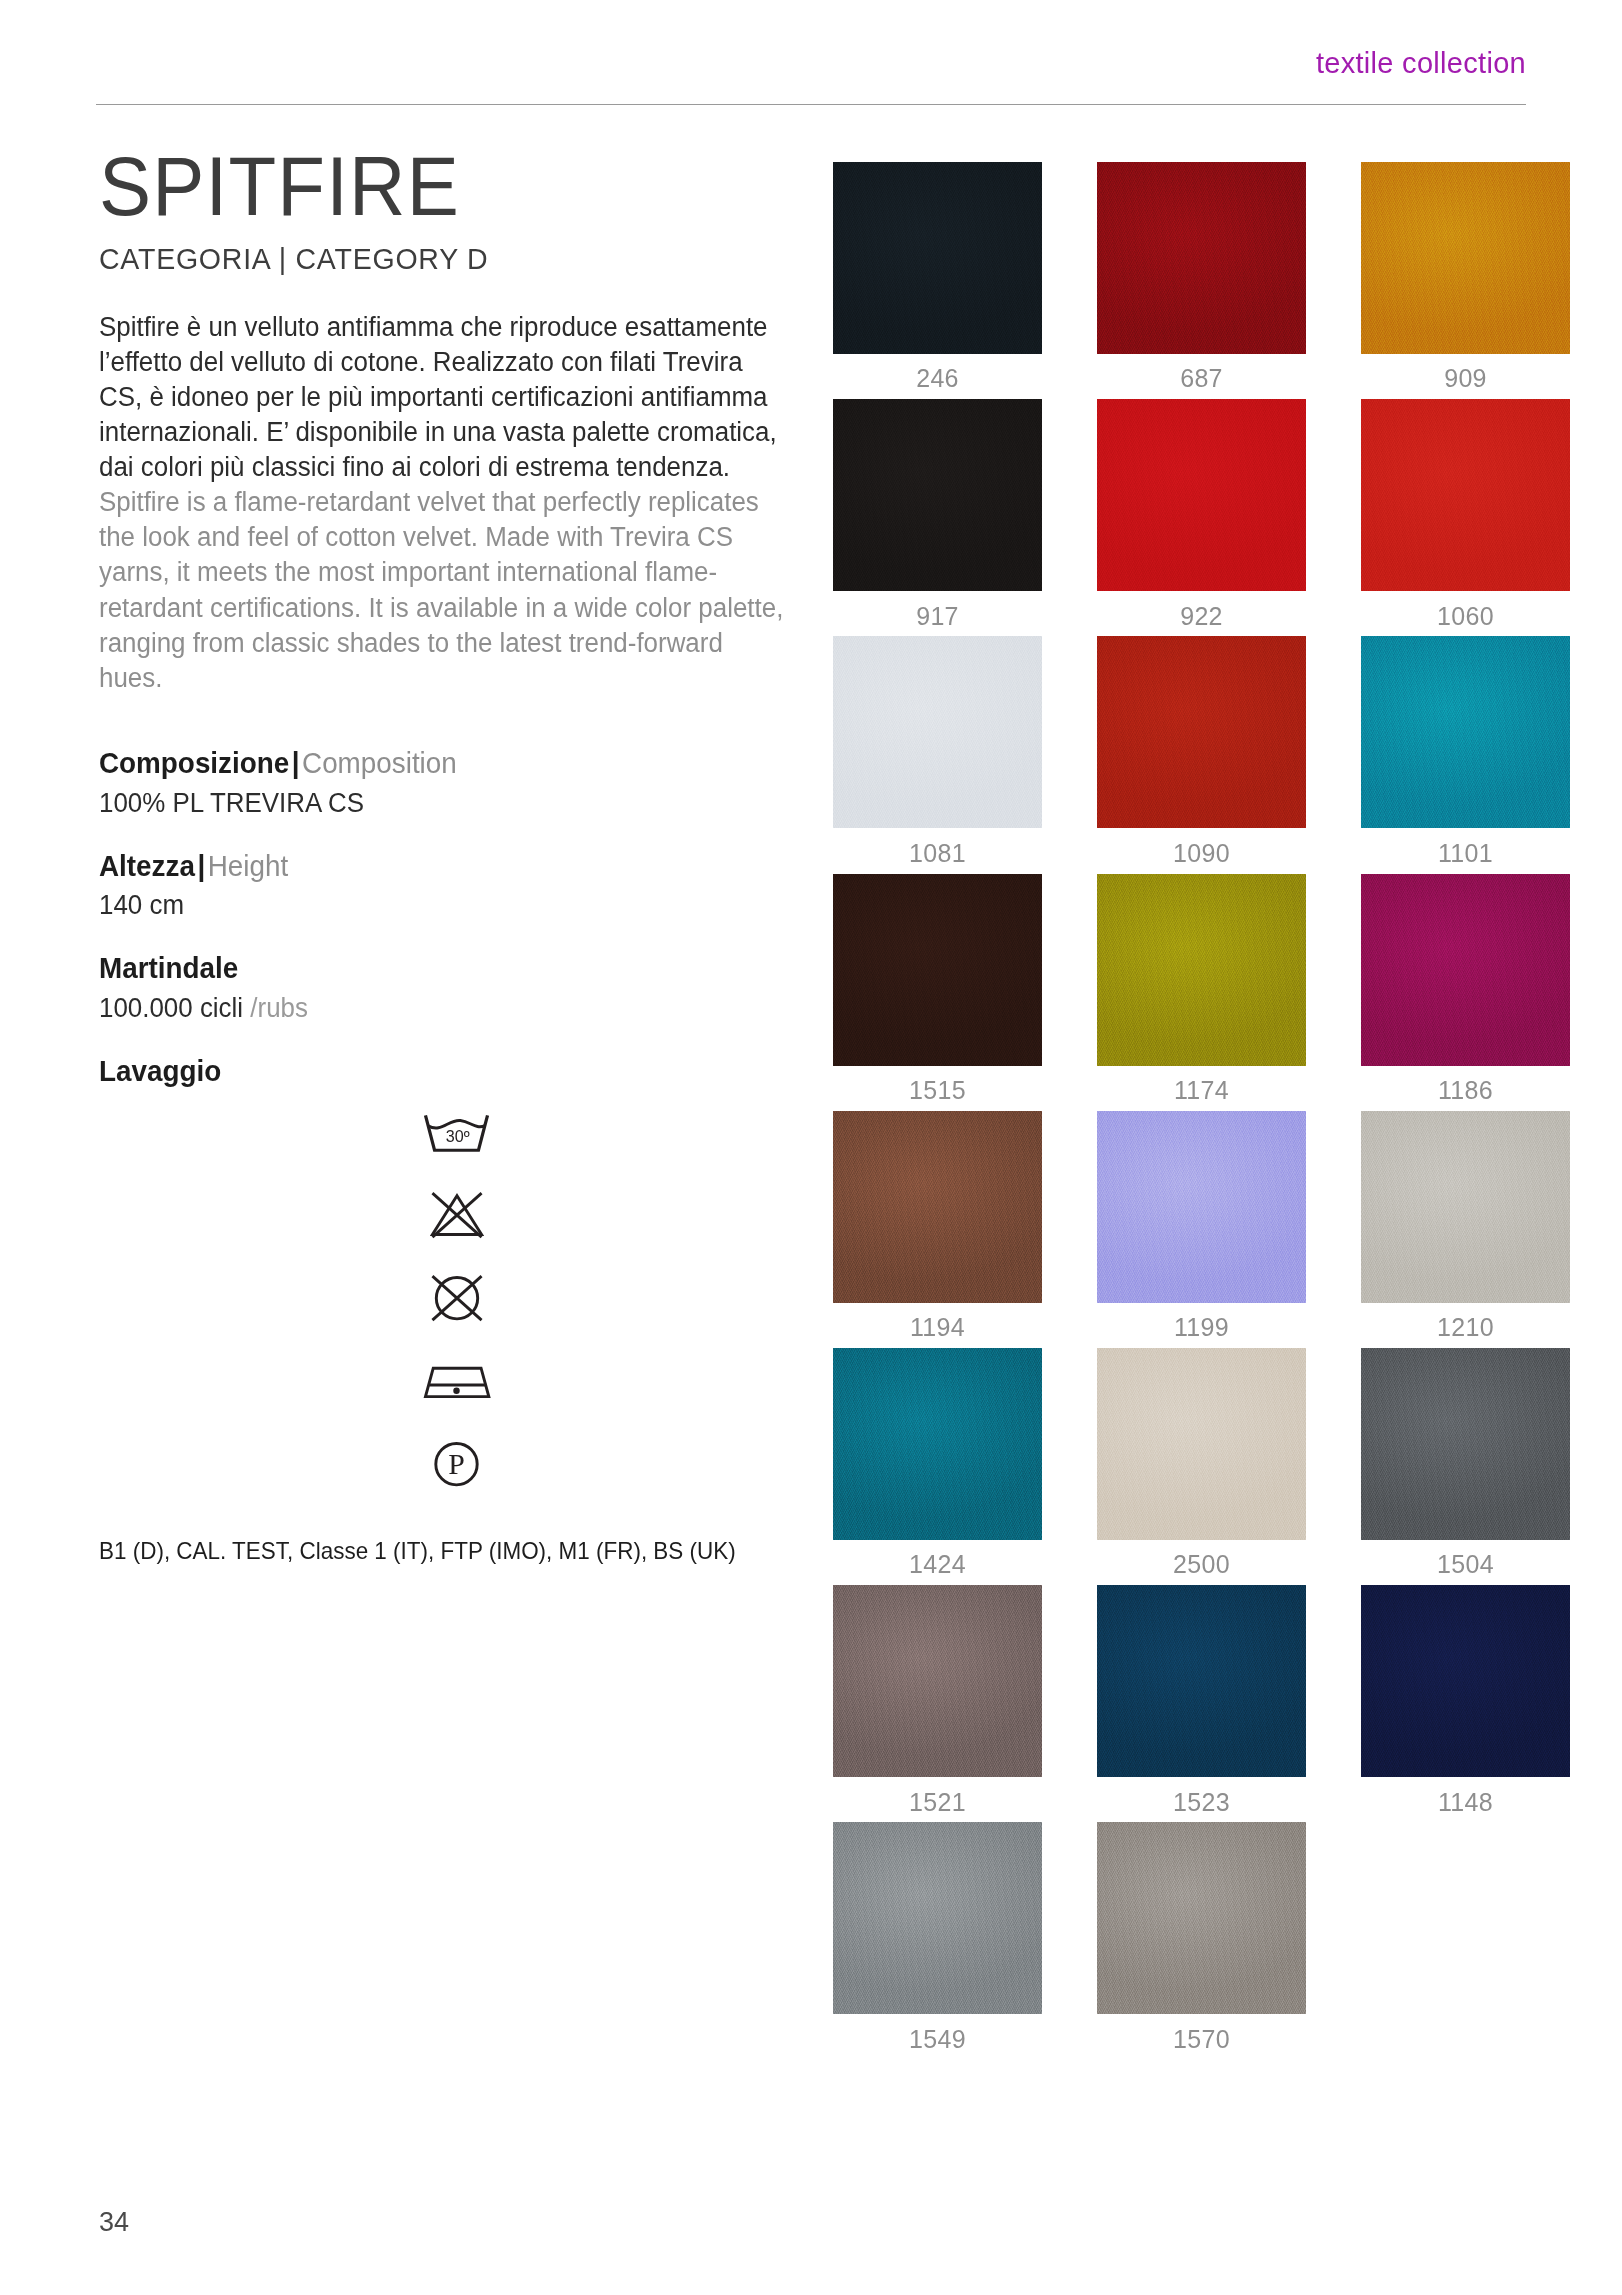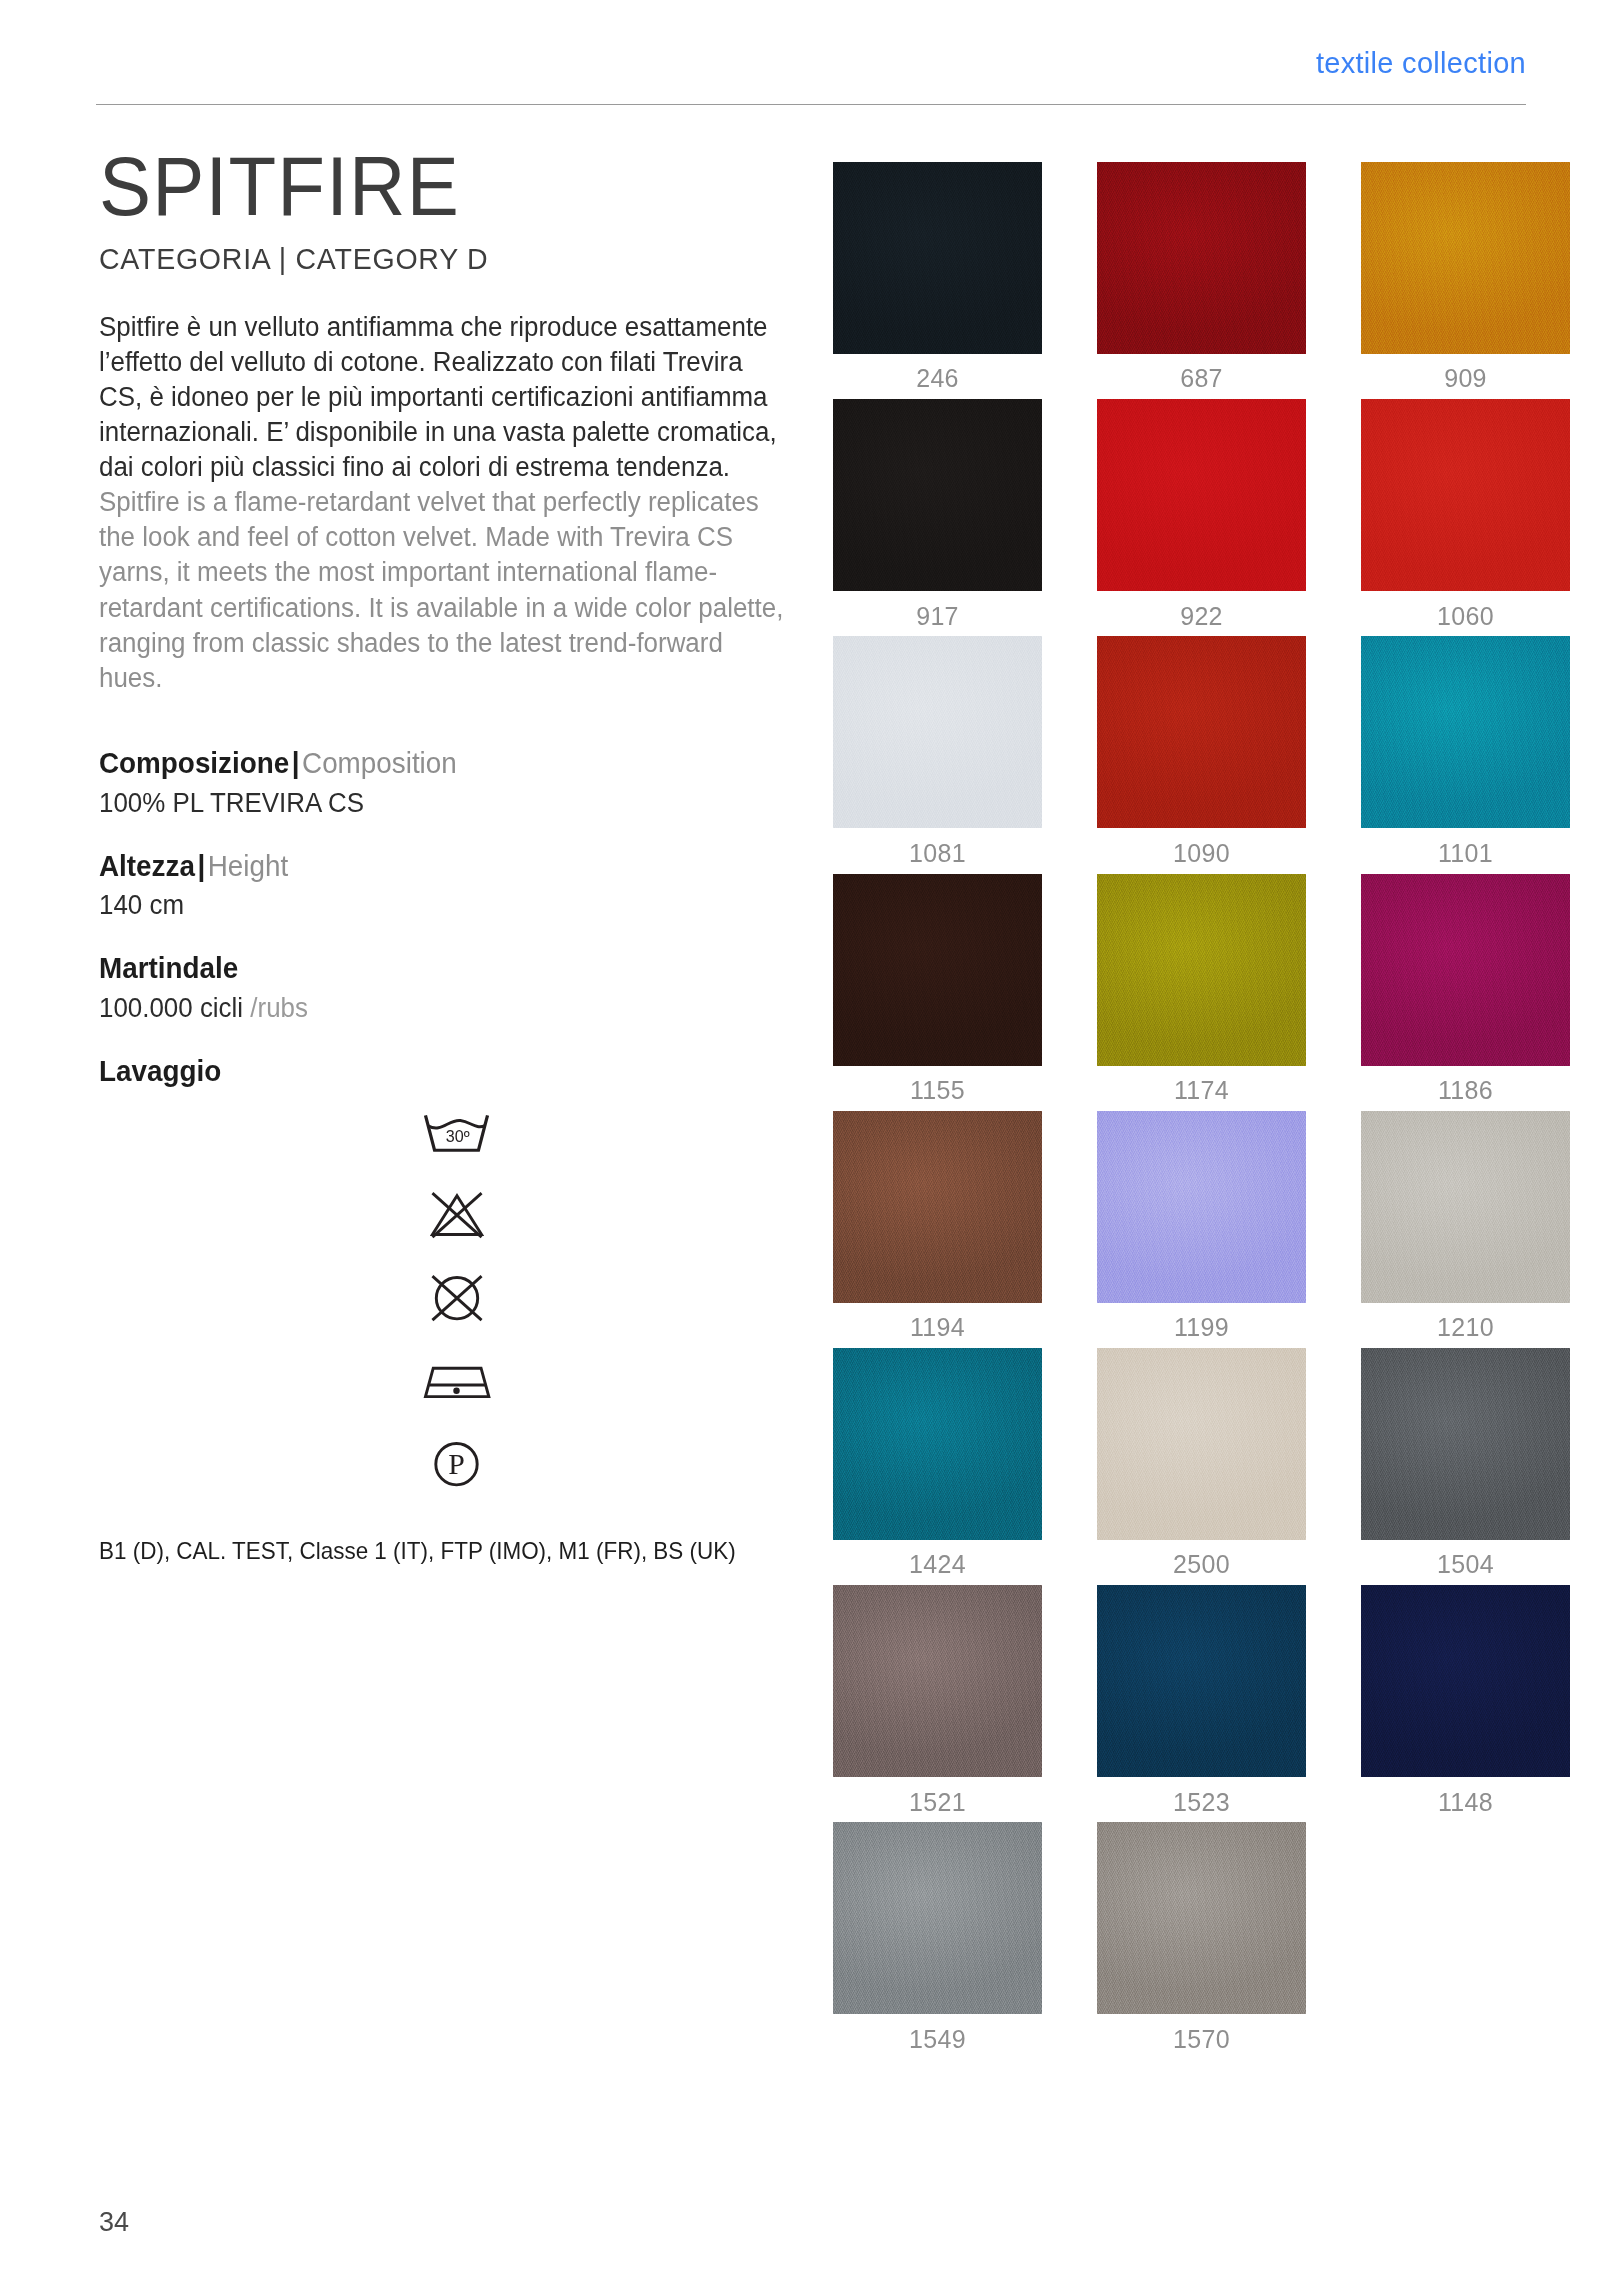--- a/index.html
+++ b/index.html
@@ -25,21 +25,21 @@
     height: 1.3px;
     background: #9a9a9a;
   }
   #header-label {
     position: absolute;
     right: 97px;
     top: 47px;
     font-size: 29px;
     font-weight: 300;
     letter-spacing: 0.3px;
-    color: #3b82f6;
+    color: #a21caf;
     white-space: nowrap;
   }
 
   
   #left-col {
     position: absolute;
     left: 99px;
     top: 143px;
     width: 715px;
   }
@@ -311,21 +311,21 @@
     <div class="swatch-cell">
       <div class="swatch-chip" style="background: rgb(174, 33, 19);"></div>
       <div class="swatch-label">1090</div>
     </div>
     <div class="swatch-cell">
       <div class="swatch-chip" style="background: rgb(11, 140, 163);"></div>
       <div class="swatch-label">1101</div>
     </div>
     <div class="swatch-cell">
       <div class="swatch-chip" style="background: rgb(46, 24, 18);"></div>
-      <div class="swatch-label">1155</div>
+      <div class="swatch-label">1515</div>
     </div>
     <div class="swatch-cell">
       <div class="swatch-chip" style="background: rgb(155, 146, 13);"></div>
       <div class="swatch-label">1174</div>
     </div>
     <div class="swatch-cell">
       <div class="swatch-chip" style="background: rgb(148, 16, 84);"></div>
       <div class="swatch-label">1186</div>
     </div>
     <div class="swatch-cell">

